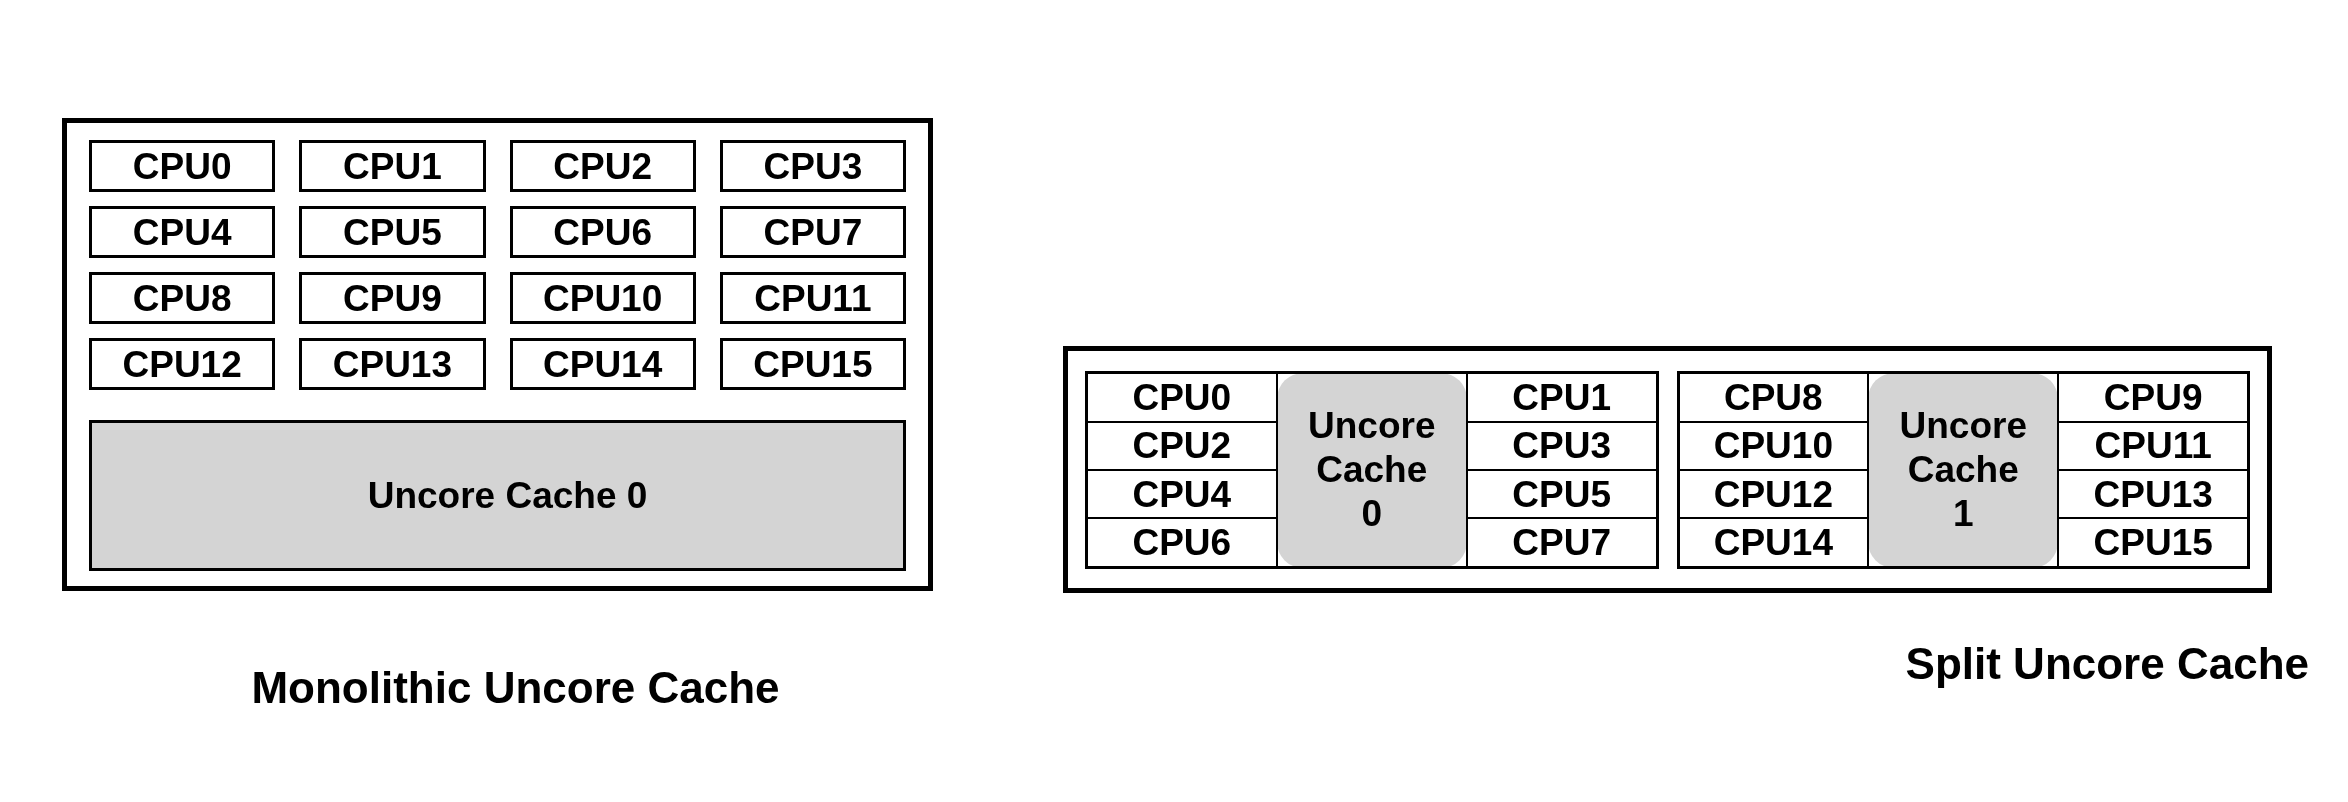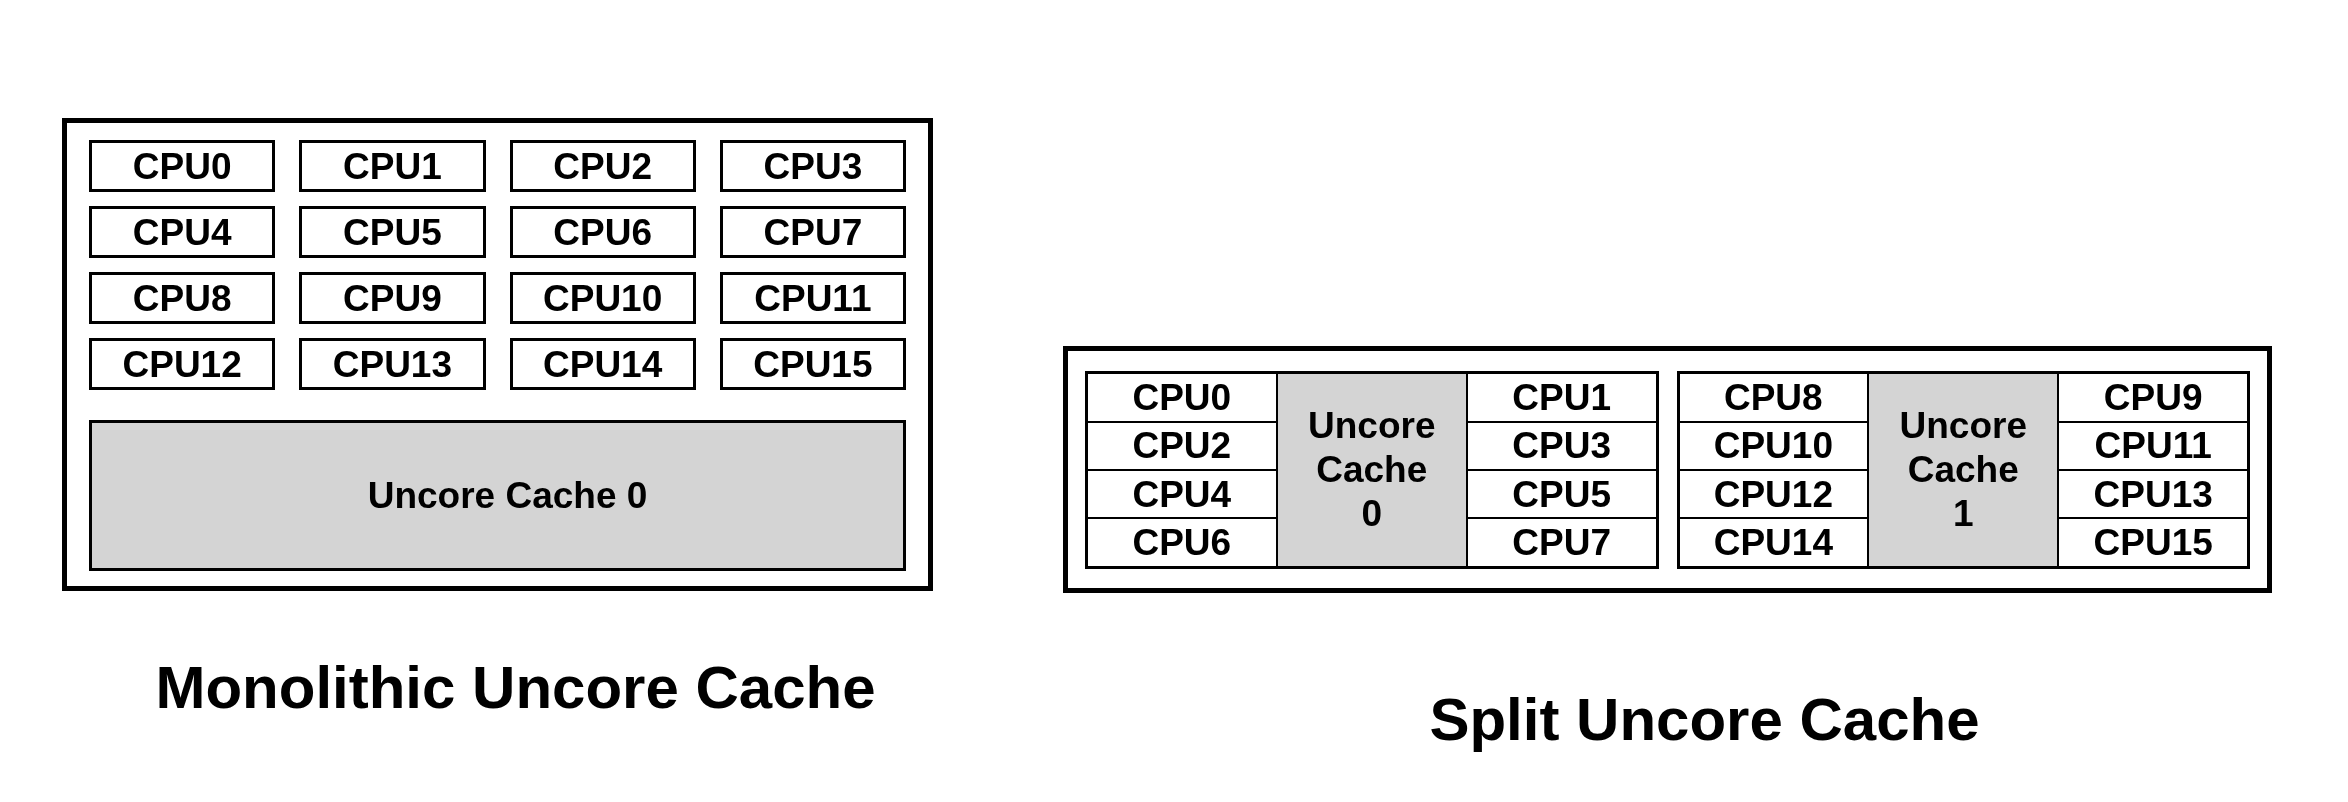--- a/index.html
+++ b/index.html
@@ -88,34 +88,35 @@
     border: 2px solid #000;
     padding: 0;
     text-align: center;
     vertical-align: middle;
     font-size: 37px;
     line-height: 1;
     background: #fff;
   }
   table.cluster td.cache-cell {
     background: var(--cache-fill, #d4d4d4);
+    border-radius: 26px;
   }
   .cache-line { line-height: 44px; }
 
   
   .caption {
     position: absolute;
     text-align: center;
-    font-size: 60px;
+    font-size: 44px;
     line-height: 56px;
     font-weight: bold;
     white-space: nowrap;
   }
   .caption-mono { left: 80px;  top: 632px; width: 871px; }
-  .caption-split { left: 1100px; top: 664px; width: 1209px; }
+  .caption-split { left: 1100px; top: 608px; width: 1209px; text-align: right; }
 </style>
 </head>
 <body style="background: rgb(255, 255, 255);">
 
 <div class="canvas">
 
   <div class="mono-outer">
     <div class="cpu-grid">
       <div class="cpu-box">CPU0</div>
       <div class="cpu-box">CPU1</div>

